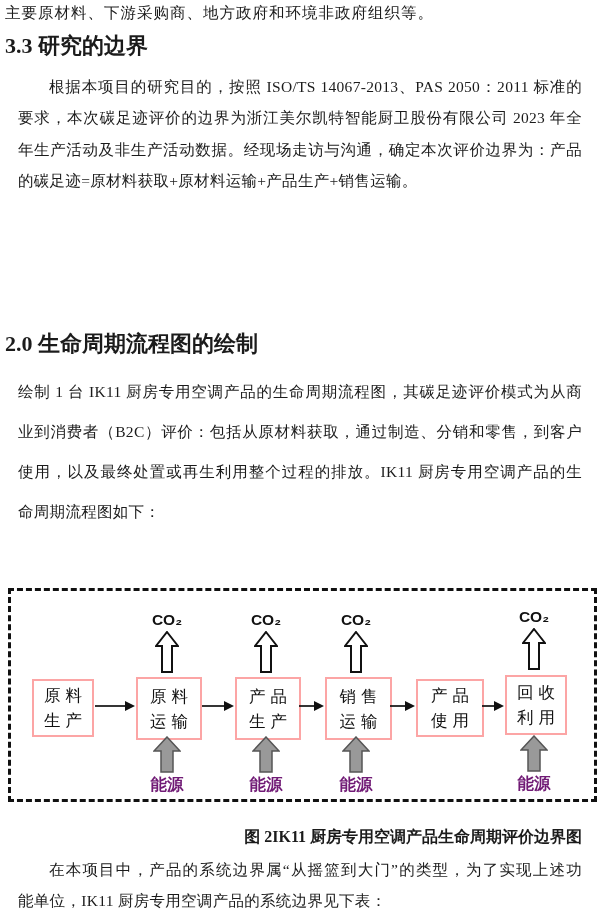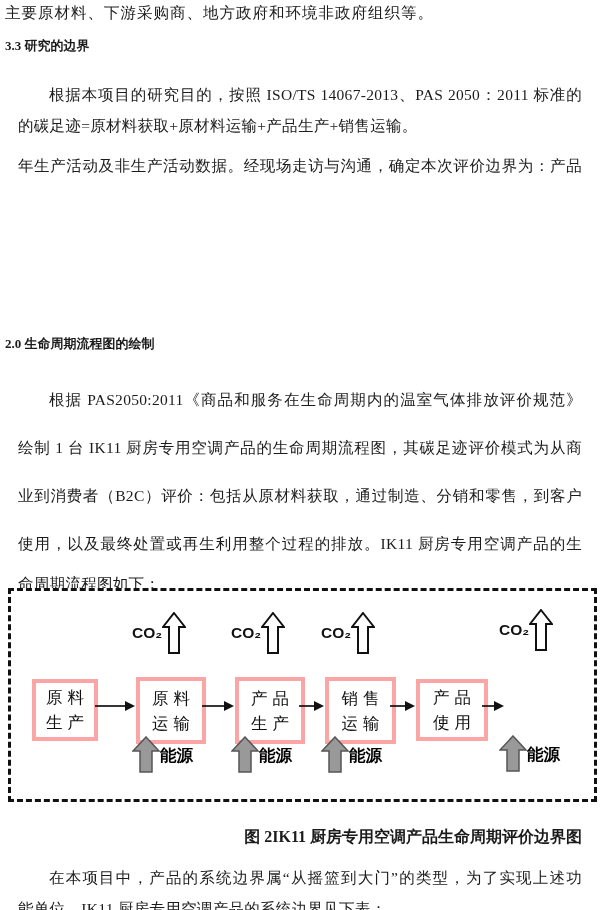--- a/index.html
+++ b/index.html
@@ -4,86 +4,87 @@
 <style>
   html,body{margin:0;padding:0;background:#fff;}
   .page{
     position:relative;width:600px;height:910px;background:#ffffff;
     font-family:"Liberation Serif","DejaVu Serif",serif;color:#1b1b1b;
     overflow:hidden;
   }
   .abs{position:absolute;left:5px;width:564px;}
   .intro{font-size:15.5px;letter-spacing:1px;line-height:20px;}
   .heading{
-    margin:0;font-size:13px;font-weight:bold;line-height:22px;
+    margin:0;font-size:22px;font-weight:bold;line-height:22px;
     font-family:"Liberation Serif","DejaVu Serif",serif;
   }
   .para{position:absolute;left:18px;width:564px;}
   .pline{
     font-size:15.5px;line-height:var(--lh,31px);text-align:justify;
     letter-spacing:.3px;
   }
-  .pline.just{text-align-last:justify;margin-top:8px;}
+  .pline.just{text-align-last:justify;}
   .pline.indent{text-indent:2em;}
   
   .diagram{
     position:absolute;left:8px;top:588px;width:583px;height:208px;
     border:3px dashed #111;background:#fff;
   }
   .stage-box{
-    position:absolute;border:4px solid #fca5a5;background:#fff;
+    position:absolute;border:2px solid #fca5a5;background:#fff;
     display:flex;flex-direction:column;align-items:center;justify-content:center;
   }
   .stage-line{
     font-size:16.5px;line-height:25px;letter-spacing:5px;margin-right:-5px;
     color:#111;white-space:nowrap;
   }
   .co2-group,.energy-group{
-    position:absolute;width:70px;display:flex;flex-direction:row;
+    position:absolute;width:70px;display:flex;flex-direction:column;
     align-items:center;
+    justify-content:flex-end;
   }
   .co2-text{
     font-family:"Liberation Sans","DejaVu Sans",sans-serif;
     font-size:15.5px;font-weight:bold;line-height:19px;color:#111;
   }
   .energy-text{
     font-family:"Liberation Sans","DejaVu Sans",sans-serif;
-    font-size:16.5px;font-weight:bold;line-height:20px;color:#000000;
+    font-size:16.5px;font-weight:bold;line-height:20px;color:#701a75;
   }
   .co2-arrow-svg{margin-top:2px;}
   .energy-arrow-svg{margin-bottom:1px;}
   .connector{position:absolute;top:109px;height:12px;}
   .caption{
     position:absolute;left:18px;top:826px;width:564px;text-align:right;
     font-size:16px;font-weight:bold;line-height:22px;
   }
 </style>
 </head>
 <body>
 
 <div class="page">
 
   <div class="abs intro" style="top:3px">主要原材料、下游采购商、地方政府和环境非政府组织等。</div>
 
   <h2 class="abs heading" style="top:35px">3.3 研究的边界</h2>
 
   <div class="para" style="top:71px">
     <div class="pline indent just" style="--lh:31.3px">根据本项目的研究目的，按照 ISO/TS 14067-2013、PAS 2050：2011 标准的</div>
+    <div class="pline just" style="--lh:31.3px">要求，本次碳足迹评价的边界为浙江美尔凯特智能厨卫股份有限公司 2023 年全</div>
+    <div class="pline just" style="--lh:31.3px">年生产活动及非生产活动数据。经现场走访与沟通，确定本次评价边界为：产品</div>
     <div class="pline" style="--lh:31.3px">的碳足迹=原材料获取+原材料运输+产品生产+销售运输。</div>
-    <div class="pline just" style="--lh:31.3px">年生产活动及非生产活动数据。经现场走访与沟通，确定本次评价边界为：产品</div>
   </div>
 
 
   <div class="para" style="top:240px">
   </div>
 
   <h2 class="abs heading" style="top:333px">2.0 生命周期流程图的绘制</h2>
 
   <div class="para" style="top:372px">
-    <div class="pline indent just" style="--lh:40px">根据 PAS2050:2011《商品和服务在生命周期内的温室气体排放评价规范》</div>
     <div class="pline just" style="--lh:40px">绘制 1 台 IK11 厨房专用空调产品的生命周期流程图，其碳足迹评价模式为从商</div>
     <div class="pline just" style="--lh:40px">业到消费者（B2C）评价：包括从原材料获取，通过制造、分销和零售，到客户</div>
     <div class="pline just" style="--lh:40px">使用，以及最终处置或再生利用整个过程的排放。IK11 厨房专用空调产品的生</div>
     <div class="pline" style="--lh:40px">命周期流程图如下：</div>
   </div>
 
   <div class="diagram">
 
     <div class="co2-group" style="left:121px;top:19px">
       <span class="co2-text">CO₂</span>
@@ -122,20 +123,24 @@
       <span class="stage-line">产品</span>
       <span class="stage-line">生产</span>
     </div>
     <div class="stage-box" style="left:314px;top:86px;width:63px;height:59px">
       <span class="stage-line">销售</span>
       <span class="stage-line">运输</span>
     </div>
     <div class="stage-box" style="left:405px;top:88px;width:64px;height:54px">
       <span class="stage-line">产品</span>
       <span class="stage-line">使用</span>
+    </div>
+    <div class="stage-box" style="left:494px;top:84px;width:58px;height:56px">
+      <span class="stage-line">回收</span>
+      <span class="stage-line">利用</span>
     </div>
 
     <svg class="connector" style="left:81px" width="44" height="12" viewBox="0 0 44 12">
       <line x1="3" y1="6" x2="33" y2="6" stroke="#111" stroke-width="1.7"></line>
       <polygon points="33,1 43,6 33,11" fill="#111"></polygon>
     </svg>
     <svg class="connector" style="left:189px" width="35" height="12" viewBox="0 0 35 12">
       <line x1="2" y1="6" x2="24" y2="6" stroke="#111" stroke-width="1.7"></line>
       <polygon points="24,1 34,6 24,11" fill="#111"></polygon>
     </svg>

